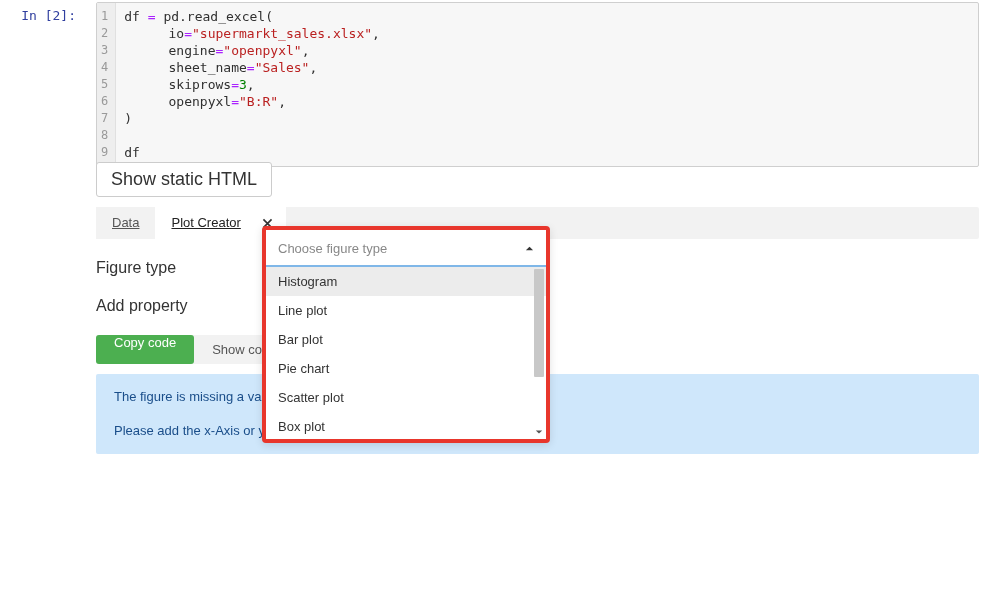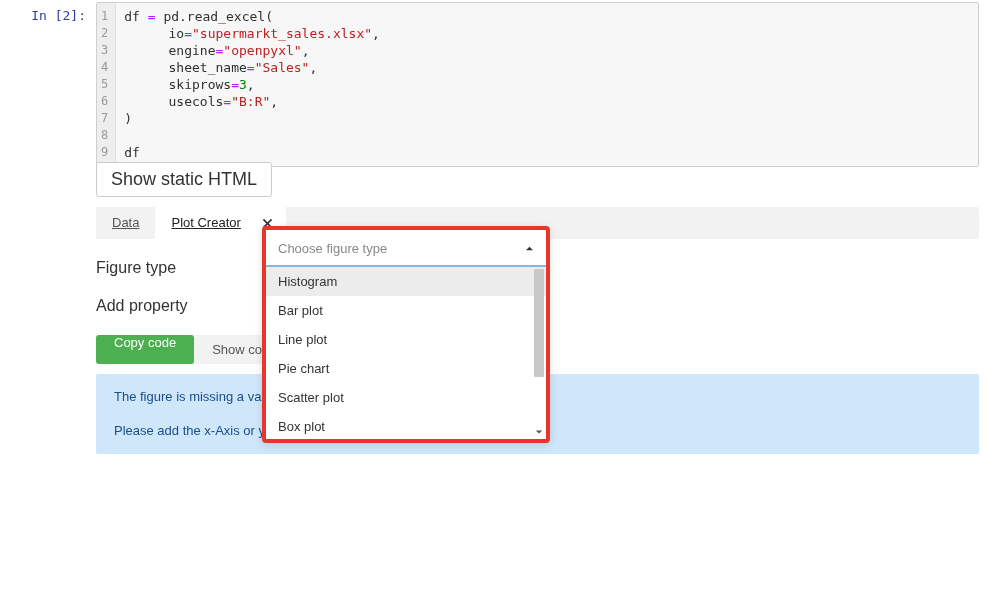--- a/index.html
+++ b/index.html
@@ -14,21 +14,21 @@
     }
     .prompt-col {
       position: absolute;
       left: 0;
       top: 8px;
       width: 96px;
       text-align: right;
       color: #303F9F;
       font-family: "Menlo", "Consolas", monospace;
       font-size: 13px;
-      padding-right: 10px;
+      padding-right: 20px;
     }
     .code-cell {
       position: absolute;
       left: 96px;
       right: 14px;
       top: 2px;
       display: flex;
       background: #f7f7f7;
       border: 1px solid #cfcfcf;
       border-radius: 2px;
@@ -230,21 +230,21 @@
     <div>6</div>
     <div>7</div>
     <div>8</div>
     <div>9</div>
   </div>
   <div class="code-body"><span class="tok-nm">df</span> <span class="tok-op">=</span> <span class="tok-nm">pd</span><span class="tok-nm">.</span><span class="tok-fn">read_excel</span><span class="tok-nm">(</span>
     <span class="tok-kw-arg">io</span><span class="tok-op">=</span><span class="tok-str">"supermarkt_sales.xlsx"</span><span class="tok-nm">,</span>
     <span class="tok-kw-arg">engine</span><span class="tok-op">=</span><span class="tok-str">"openpyxl"</span><span class="tok-nm">,</span>
     <span class="tok-kw-arg">sheet_name</span><span class="tok-op">=</span><span class="tok-str">"Sales"</span><span class="tok-nm">,</span>
     <span class="tok-kw-arg">skiprows</span><span class="tok-op">=</span><span class="tok-num">3</span><span class="tok-nm">,</span>
-    <span class="tok-kw-arg">usecols</span><span class="tok-op">=</span><span class="tok-str">"B:R"</span><span class="tok-nm">,</span>
+    <span class="tok-kw-arg">openpyxl</span><span class="tok-op">=</span><span class="tok-str">"B:R"</span><span class="tok-nm">,</span>
 <span class="tok-nm">)</span>
 
 <span class="tok-nm">df</span></div>
 </div>
 
 <div class="output-area">
 
   <div class="btn-static">Show static HTML</div>
 
   <div class="tabbar">
@@ -278,22 +278,22 @@
 
 <div class="dropdown-wrap">
   <div class="dd-head">
     <span>Choose figure type</span>
     <span class="dd-caret"><svg viewBox="0 0 10 10">
           <path d="M1 7 L5 3 L9 7 Z" fill="#333"></path>
         </svg></span>
   </div>
   <div class="dd-list">
     <div class="dd-item hover">Histogram</div>
+    <div class="dd-item">Line plot</div>
     <div class="dd-item">Bar plot</div>
-    <div class="dd-item">Line plot</div>
     <div class="dd-item">Pie chart</div>
     <div class="dd-item">Scatter plot</div>
     <div class="dd-item">Box plot</div>
 
     <div class="dd-scroll-track">
       <div class="dd-scroll-thumb"></div>
       <div class="dd-scroll-arrow">
           <svg viewBox="0 0 10 10">
             <path d="M1 3 L5 7 L9 3 Z" fill="#555"></path>
           </svg>

